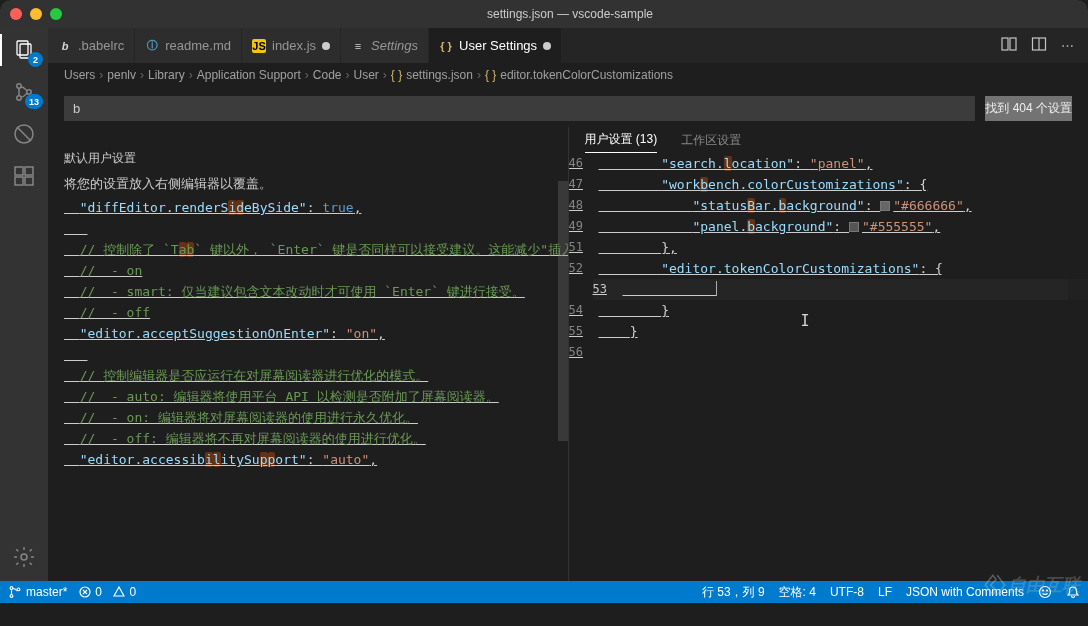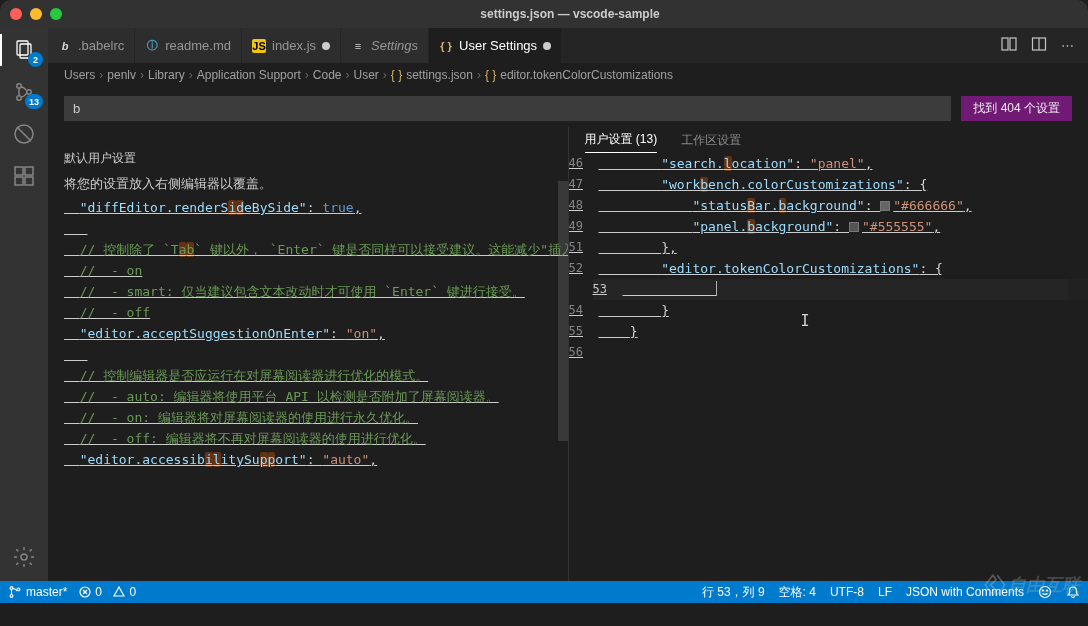--- a/index.html
+++ b/index.html
@@ -1,17 +1,17 @@
 <!DOCTYPE html>
 <html><head>
 <meta charset="utf-8">
 <style>
   * { margin: 0; padding: 0; box-sizing: border-box; }
   body { font-family: -apple-system, "Segoe UI", Helvetica, Arial, sans-serif; background: #1e1e1e; color: #cccccc; width: 1088px; height: 626px; overflow: hidden; font-size: 13px; border-radius: 10px; position: relative; }
-  .titlebar { height: 28px; background: #323233; display: flex; align-items: center; padding: 0 10px; border-top-left-radius: 10px; border-top-right-radius: 10px; font-weight: bold; }
+  .titlebar { height: 28px; background: #323233; display: flex; align-items: center; padding: 0 10px; border-top-left-radius: 10px; border-top-right-radius: 10px; }
   .traffic { display: flex; gap: 8px; }
   .traffic .dot { width: 12px; height: 12px; border-radius: 50%; }
   .close-dot { background: #ff5f57; }
   .min-dot { background: #febc2e; }
   .max-dot { background: #28c840; }
   .title-text { flex: 1; text-align: center; font-size: 12px; color: #cccccc; }
   .main { display: flex; height: 553px; }
   .activitybar { width: 48px; background: #333333; display: flex; flex-direction: column; align-items: center; padding-top: 8px; gap: 14px; }
   .activitybar .icon { width: 28px; height: 28px; display: flex; align-items: center; justify-content: center; color: #858585; position: relative; }
   .activitybar .icon.active { color: #ffffff; }
@@ -28,21 +28,21 @@
   .icon-md { color: #519aba; }
   .icon-js { background: #f1c40f; color: #000; font-size: 8px; }
   .icon-settings { color: #d4d4d4; }
   .icon-braces { color: #d4b46a; }
   .tab-actions { margin-left: auto; display: flex; align-items: center; gap: 14px; padding: 0 12px; color: #c5c5c5; }
   .breadcrumbs { height: 22px; background: #1e1e1e; color: #a0a0a0; font-size: 12px; display: flex; align-items: center; padding: 0 16px; gap: 4px; }
   .breadcrumbs .sep { color: #666; }
   .breadcrumbs .braces { color: #d4b46a; }
   .search-row { padding: 10px 16px 6px; display: flex; align-items: center; gap: 10px; }
   .search-input { flex: 1; background: #3c3c3c; border: 1px solid #3c3c3c; color: #cccccc; padding: 4px 8px; font-size: 13px; outline: none; }
-  .search-count { background: #701a75; color: #eeeeee; padding: 4px 12px; font-size: 12px; }
+  .search-count { background: #737373; color: #eeeeee; padding: 4px 0; font-size: 12px; }
   .split { flex: 1; display: flex; min-height: 0; }
   .left-pane, .right-pane { flex: 1; display: flex; flex-direction: column; min-width: 0; position: relative; }
   .left-pane { border-right: 1px solid #333; }
   .pane-header { padding: 6px 16px; font-size: 12px; color: #cccccc; margin-top: 17px; }
   .pane-subtitle { padding: 2px 16px 4px; font-size: 13px; color: #cccccc; }
   .right-tabs { display: flex; padding-left: 16px; gap: 24px; font-size: 12px; height: 26px; align-items: center; color: #8a8a8a; }
   .right-tab { padding: 4px 0; }
   .right-tab.active { color: #ffffff; border-bottom: 1px solid #fff; }
   .code-area { flex: 1; overflow: hidden; font-family: Menlo, Consolas, monospace; font-size: 13px; line-height: 21px; padding-left: 16px; position: relative; }
   .code-area.right { padding-left: 0; }

